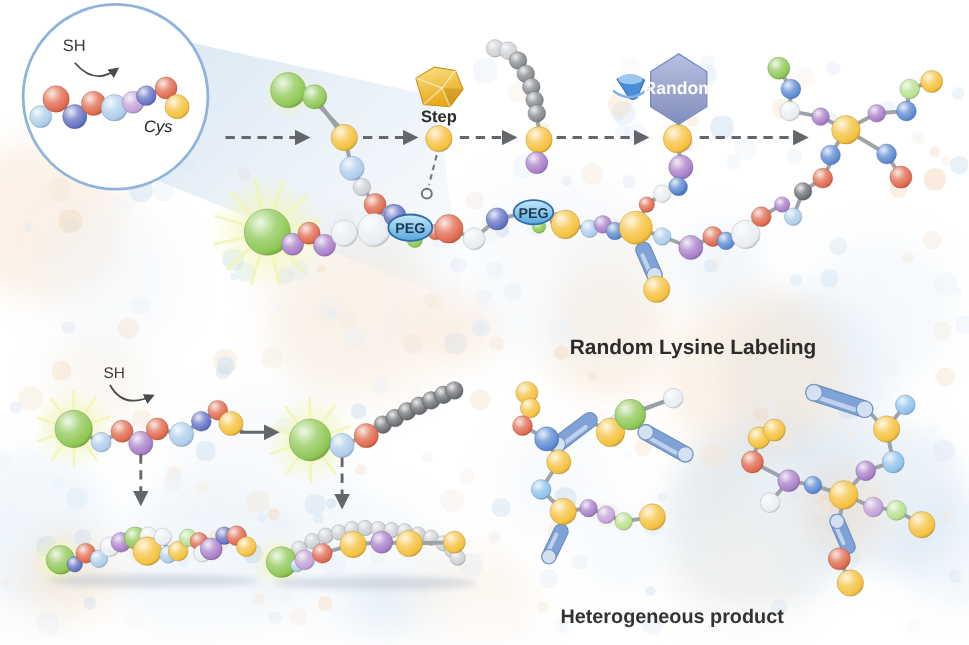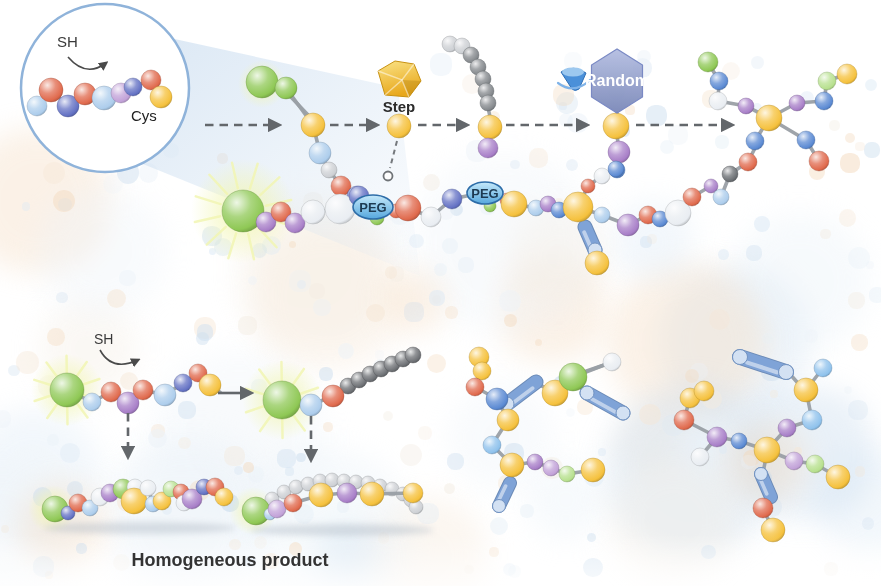--- a/index.html
+++ b/index.html
@@ -4,21 +4,21 @@
 <style>
   html,body{margin:0;padding:0;background:#ffffff;}
   .stage{position:relative;width:881px;height:586px;overflow:hidden;background:#ffffff;
          font-family:"Liberation Sans", sans-serif;}
   #texture{position:absolute;inset:0;z-index:0;}
   #gfx{position:absolute;left:0;top:0;z-index:1;}
   .bottom-fade{position:absolute;left:0;bottom:0;width:100%;height:52px;z-index:2;
     background:linear-gradient(rgba(255,255,255,0),rgba(255,255,255,0.7));}
   .lbl{position:absolute;z-index:3;color:#2d2f31;}
   .lbl-sh{font-size:15px;font-weight:500;color:#3a3a3a;}
-  .lbl-cys{font-size:15px;color:#222;}
+  .lbl-cys{font-size:15px;font-style:italic;color:#222;}
   .lbl-step{left:371px;top:98px;width:56px;text-align:center;font-size:15px;font-weight:600;color:#2b2b2b;}
   .lbl-peg{width:44px;text-align:center;font-size:13px;font-weight:700;color:#1d3a52;}
   .lbl-biotin{left:585px;top:72px;width:64px;text-align:center;font-size:16px;font-weight:600;color:#ffffff;}
   .lbl-title{width:284px;text-align:center;font-size:19px;font-weight:700;color:#2c2c2c;}
   .lbl-caption{width:284px;text-align:center;font-size:18px;font-weight:700;color:#333;}
 </style>
 </head>
 <body>
 
 <div class="stage">
@@ -844,14 +844,15 @@
     </svg>
   <div class="bottom-fade"></div>
 
   <div class="lbl lbl-sh" style="left:57px;top:33px;">SH</div>
   <div class="lbl lbl-cys" style="left:131px;top:107px;">Cys</div>
   <div class="lbl lbl-step">Step</div>
   <div class="lbl lbl-peg" style="left:351px;top:200px;">PEG</div>
   <div class="lbl lbl-peg" style="left:463px;top:186px;">PEG</div>
   <div class="lbl lbl-biotin">Random</div>
   <div class="lbl lbl-sh" style="left:94px;top:331px;font-size:14px;">SH</div>
-  <div class="lbl lbl-caption" style="left:88px;top:550px;">Homogeneous product</div>
+  <div class="lbl lbl-title" style="left:488px;top:306px;">Random Lysine Labeling</div>
+  <div class="lbl lbl-caption" style="left:469px;top:550px;">Heterogeneous product</div>
 </div>
 
 </body></html>

